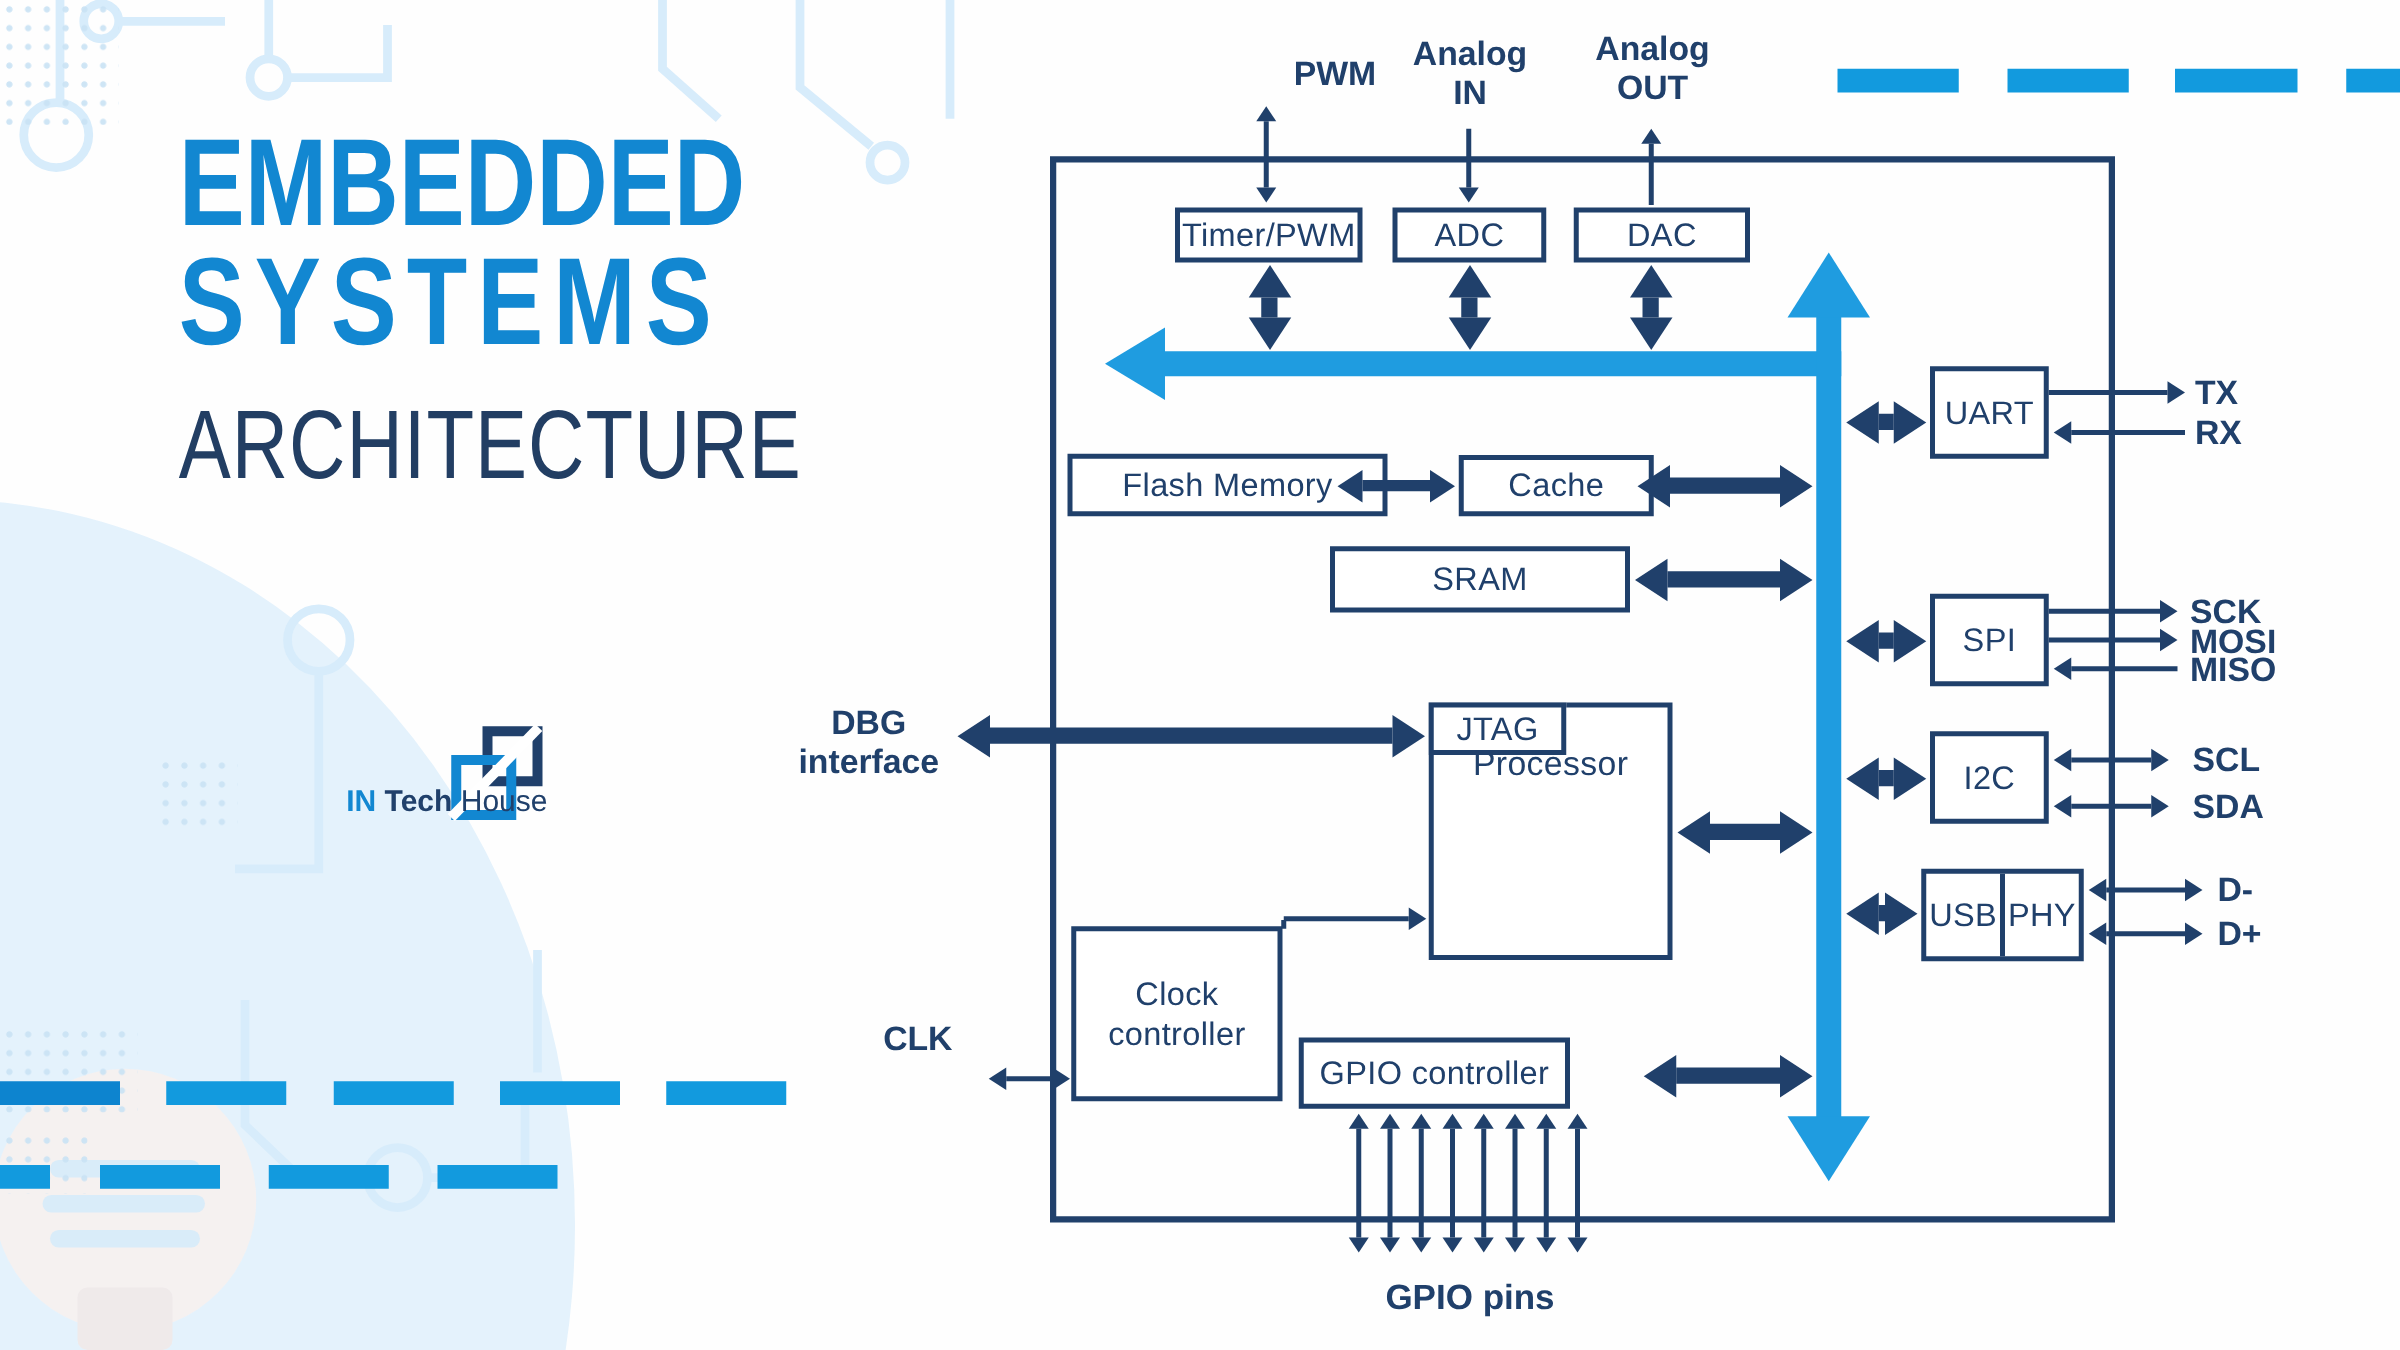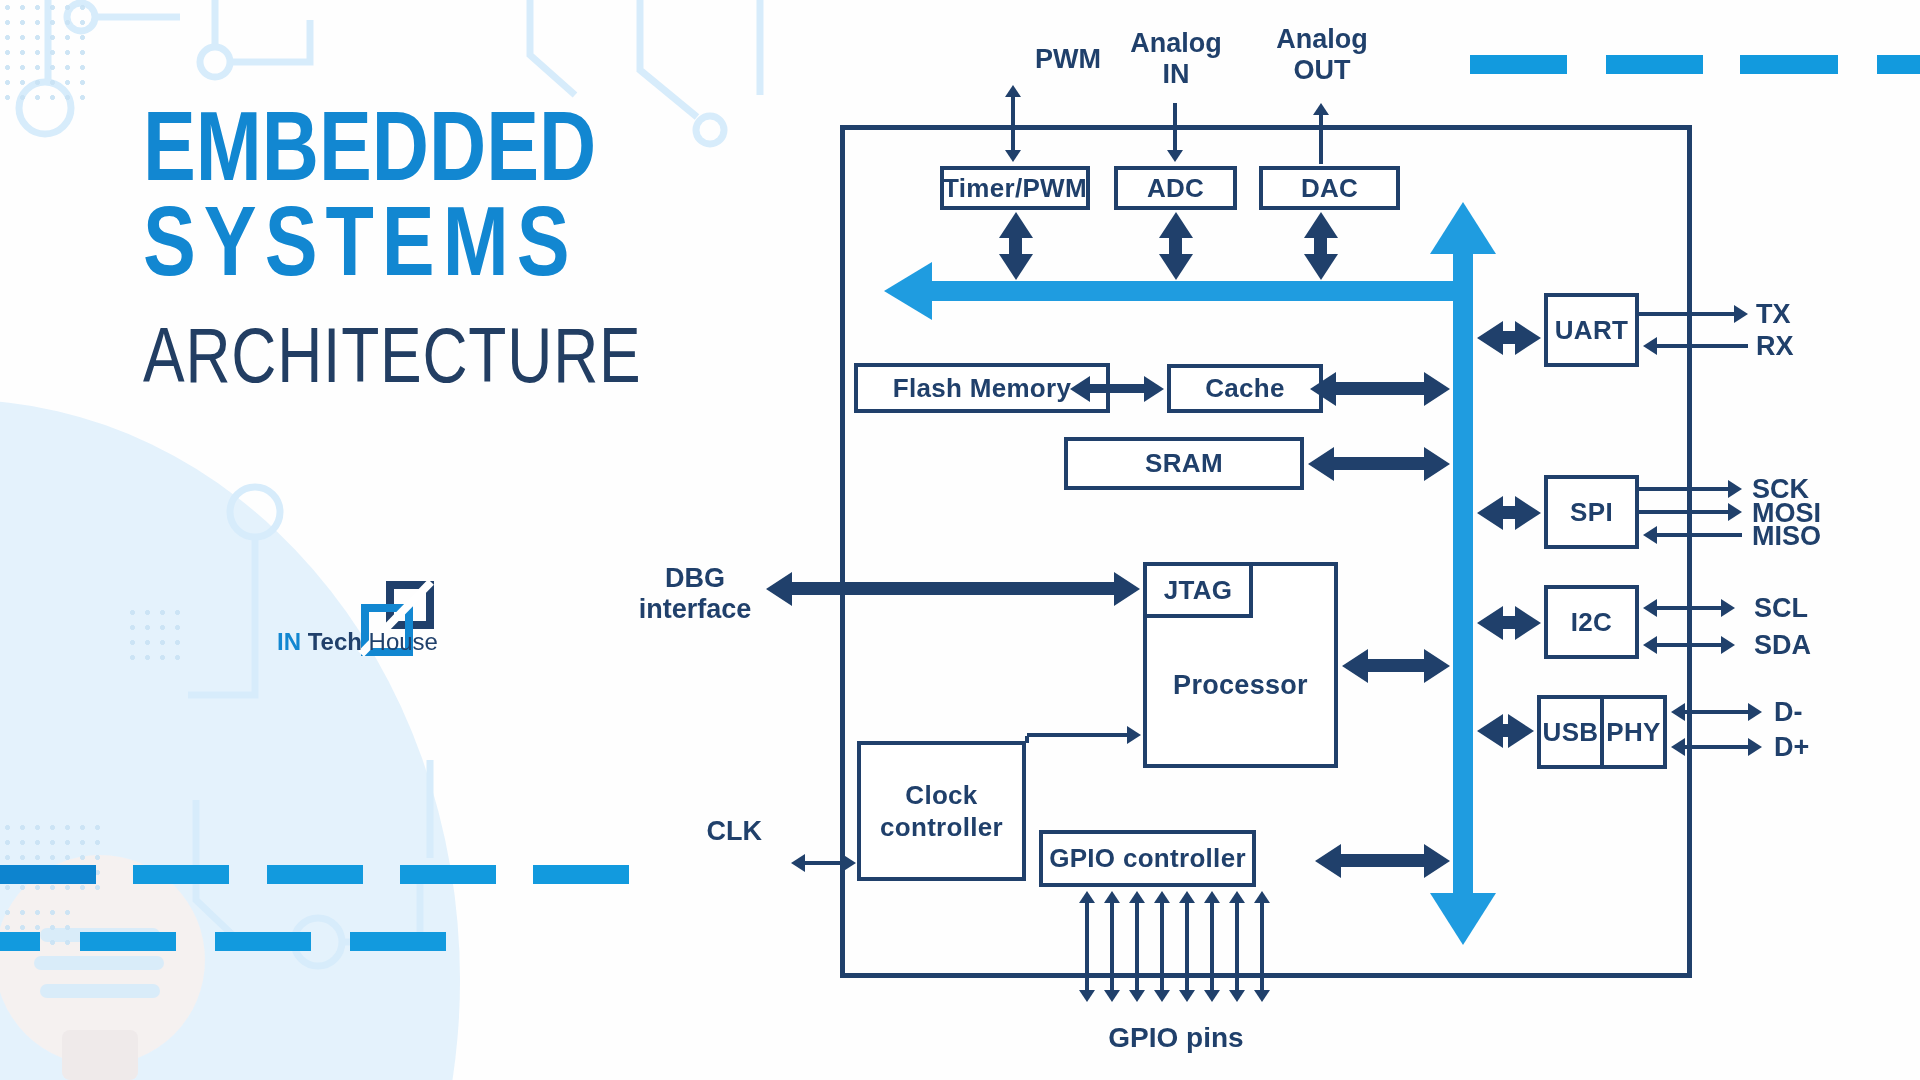--- a/index.html
+++ b/index.html
@@ -23,21 +23,21 @@
   .t1{top:96px;font-size:99px;font-weight:800;color:var(--blue)}
   .t2{top:191px;font-size:99px;font-weight:800;letter-spacing:10px;color:var(--blue)}
   .t3{top:316px;font-size:78px;font-weight:400;letter-spacing:1px;color:#223e63}
   
   #logo-mark{position:absolute;left:355px;top:578px;z-index:2}
   #logo-text{position:absolute;left:277px;top:628px;font-size:24px;white-space:nowrap;z-index:2;color:var(--navy)}
   #logo-text .w1{color:var(--blue);font-weight:700}
   #logo-text .w2{font-weight:700}
   #logo-text .w3{font-weight:400}
   
-  .box{position:absolute;background:#fff;border:4px solid var(--navy);display:flex;align-items:center;justify-content:center;text-align:center;font-size:26px;font-weight:700;color:var(--navy);z-index:3;letter-spacing:.3px}
+  .box{position:absolute;background:#fff;border:4px solid var(--navy);display:flex;align-items:center;justify-content:center;text-align:center;font-size:26px;font-weight:400;color:var(--navy);z-index:3;letter-spacing:.3px}
   #chip{position:absolute;left:840px;top:125px;width:852px;height:853px;border:5px solid var(--navy);background:transparent;z-index:2}
   .lbl{position:absolute;font-size:27px;font-weight:600;color:var(--navy);z-index:4;text-align:center;line-height:31px;white-space:nowrap}
   
   .bus{position:absolute;background:var(--bus);z-index:2}
   .tri{position:absolute;width:0;height:0;z-index:2}
   
   .arr{position:absolute;background:var(--navy);z-index:4}
   .arr::before,.arr::after{content:"";position:absolute;width:0;height:0;border:solid transparent}
   .ht{height:13px}
   .ht.hl::before{right:100%;top:50%;margin-top:-17px;border-width:17px 26px 17px 0;border-right-color:var(--navy)}
@@ -51,21 +51,21 @@
   .hs{height:4px}
   .hs.hl::before{right:100%;top:50%;margin-top:-9px;border-width:9px 14px 9px 0;border-right-color:var(--navy)}
   .hs.hr::after{left:100%;top:50%;margin-top:-9px;border-width:9px 0 9px 14px;border-left-color:var(--navy)}
   .vs{width:4px}
   .vs.hu::before{bottom:100%;left:50%;margin-left:-8px;border-width:0 8px 12px 8px;border-bottom-color:var(--navy)}
   .vs.hd::after{top:100%;left:50%;margin-left:-8px;border-width:12px 8px 0 8px;border-top-color:var(--navy)}
   
   #usbphy{padding:0}
   #usbphy .cell{flex:1;height:100%;display:flex;align-items:center;justify-content:center}
   #usbphy .cell+.cell{border-left:4px solid var(--navy)}
-  #processor-box{align-items:center;padding-top:40px}
+  #processor-box{align-items:flex-start;padding-top:30px}
   #clock-box .two-line{line-height:32px}
   .two-line{line-height:31px}
 </style>
 </head>
 <body>
 
 <svg id="deco-svg" width="1920" height="1080" viewBox="0 0 1920 1080">
   <ellipse cx="-40" cy="980" rx="500" ry="580" fill="#e4f2fc"></ellipse>
 
   <g opacity=".85">
@@ -166,21 +166,21 @@
     <span>I2C</span>
   </div>
 <div class="box" id="usbphy" style="left:1537px;top:695px;width:130px;height:74px">
   <span class="cell">USB</span>
   <span class="cell">PHY</span>
 </div>
 
 <div class="box" id="processor-box" style="left:1143px;top:562px;width:195px;height:206px;font-size:27px">
     <span>Processor</span>
   </div>
-<div class="box" style="left:1143px;top:562px;width:110px;height:56px;z-index:4">
+<div class="box" style="left:1143px;top:562px;width:110px;height:42px;z-index:4">
     <span>JTAG</span>
   </div>
 
 <div class="box" id="clock-box" style="left:857px;top:741px;width:169px;height:140px">
   <span class="two-line"><span>Clock</span><br><span>controller</span></span>
 </div>
 <div class="box" style="left:1039px;top:830px;width:217px;height:57px">
     <span>GPIO controller</span>
   </div>
 

